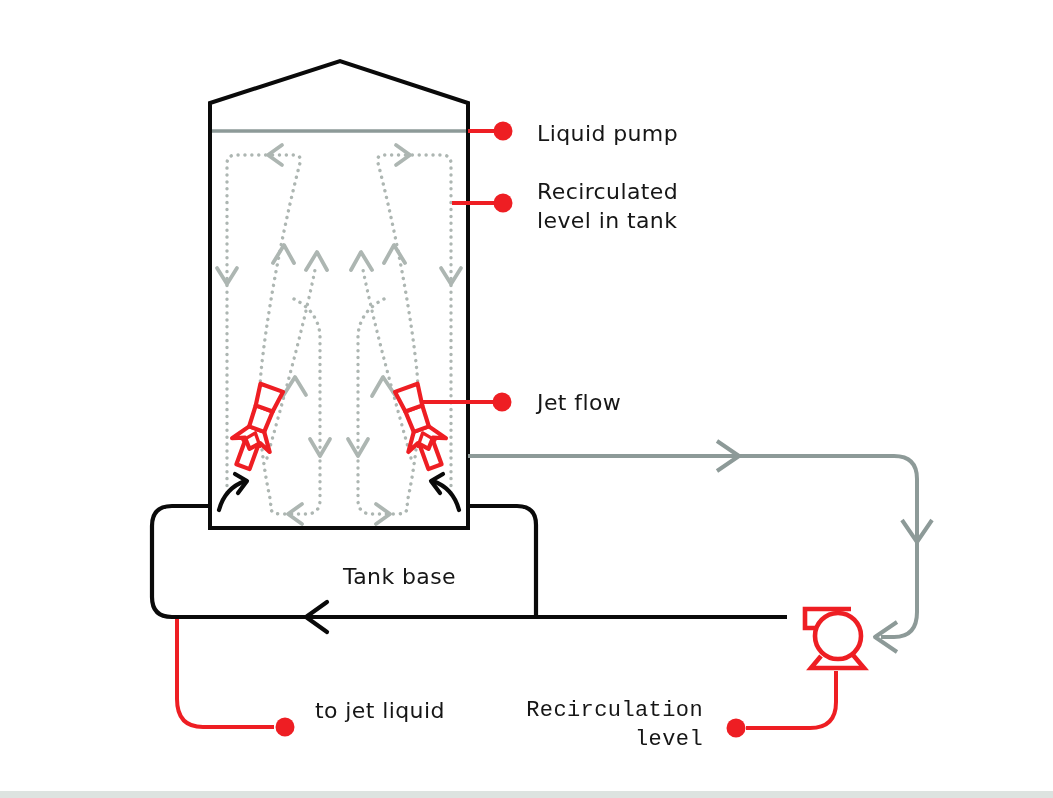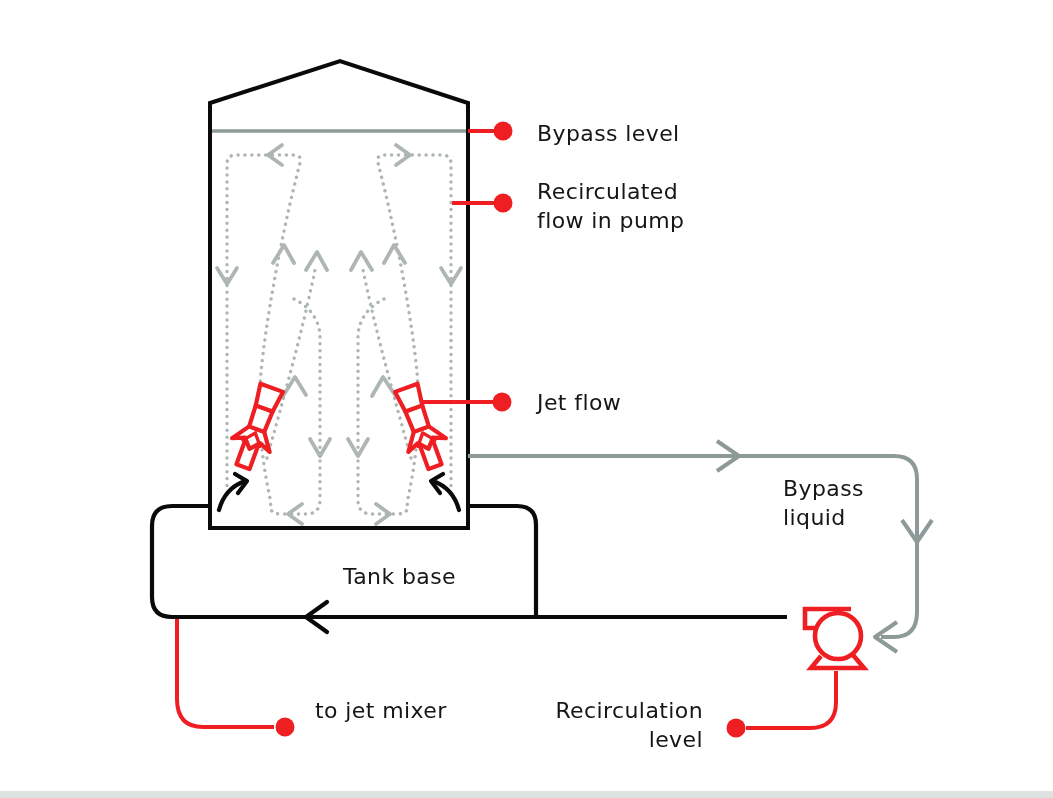--- a/index.html
+++ b/index.html
@@ -30,21 +30,21 @@
   .k-red-icon{stroke:var(--callout-red);stroke-width:4.2;fill:#fff;stroke-linejoin:round;}
   .k-red-icon-line{stroke:var(--callout-red);stroke-width:3.4;fill:none;stroke-linejoin:round;stroke-linecap:round;}
   .k-pump{stroke:var(--callout-red);stroke-width:4.6;fill:none;stroke-linejoin:miter;}
   .k-pump-body{stroke:var(--callout-red);stroke-width:4.6;fill:#fff;}
   .red-dot{fill:var(--callout-red);}
   
   .lbl{
     position:absolute;color:var(--text-black);font-size:22px;line-height:29px;
     letter-spacing:.4px;font-weight:500;white-space:nowrap;
   }
-  .lbl.right{text-align:right;}
+  .lbl.right{text-align:right;font-family:Liberation Mono, monospace;}
   #footer-bar{position:absolute;left:0;top:791px;width:1053px;height:7px;background:var(--footer-bar-gray);}
 </style>
 </head>
 <body>
 
 <div id="stage">
 
   <svg id="diagram-svg" width="1053" height="798" viewBox="0 0 1053 798">
 
     <path class="k-tank" d="M 210,528 L 210,103 L 340,61 L 468,103 L 468,528 Z"></path>
@@ -118,38 +118,34 @@
       <circle class="red-dot" cx="503" cy="203" r="9.5"></circle>
       <path class="k-red" d="M 421,402 H 493"></path>
       <circle class="red-dot" cx="502" cy="402" r="9.5"></circle>
       <path class="k-red" d="M 177,619 V 699 Q 177,727 203,727 H 274"></path>
       <circle class="red-dot" cx="285" cy="727" r="9.5"></circle>
       <path class="k-red" d="M 836,671 V 702 Q 836,728 810,728 H 746"></path>
       <circle class="red-dot" cx="736" cy="728" r="9.5"></circle>
     </g>
   </svg>
 
-  <div class="lbl" style="left:537px;top:119px">Bypass level</div>
+  <div class="lbl" style="left:537px;top:119px">Liquid pump</div>
 
   <div class="lbl" style="left:537px;top:177px">
     <div>Recirculated</div>
-    <div>flow in pump</div>
+    <div>level in tank</div>
   </div>
 
   <div class="lbl" style="left:537px;top:388px">Jet flow</div>
 
-  <div class="lbl" style="left:783px;top:474px">
-    <div>Bypass</div>
-    <div>liquid</div>
-  </div>
 
   <div class="lbl" style="left:343px;top:562px">Tank base</div>
 
   <div class="lbl" style="left:315px;top:696px">
-    <div>to jet mixer</div>
+    <div>to jet liquid</div>
   </div>
 
   <div class="lbl right" style="left:460px;top:696px;width:243px">
     <div>Recirculation</div>
     <div>level</div>
   </div>
 
   <div id="footer-bar"></div>
 </div>
 

